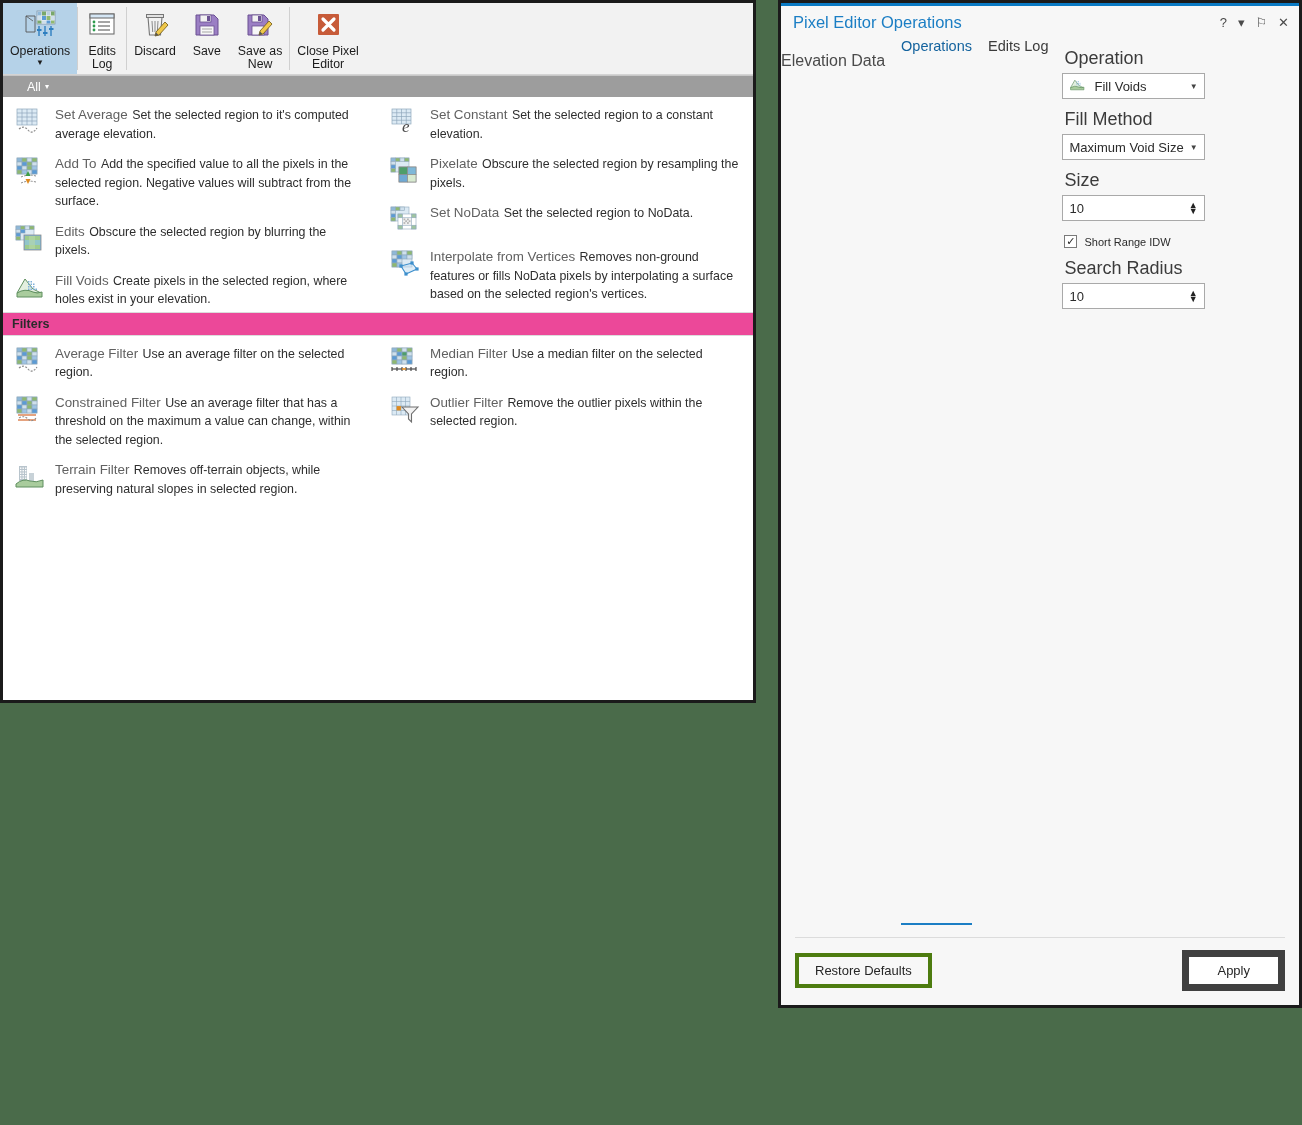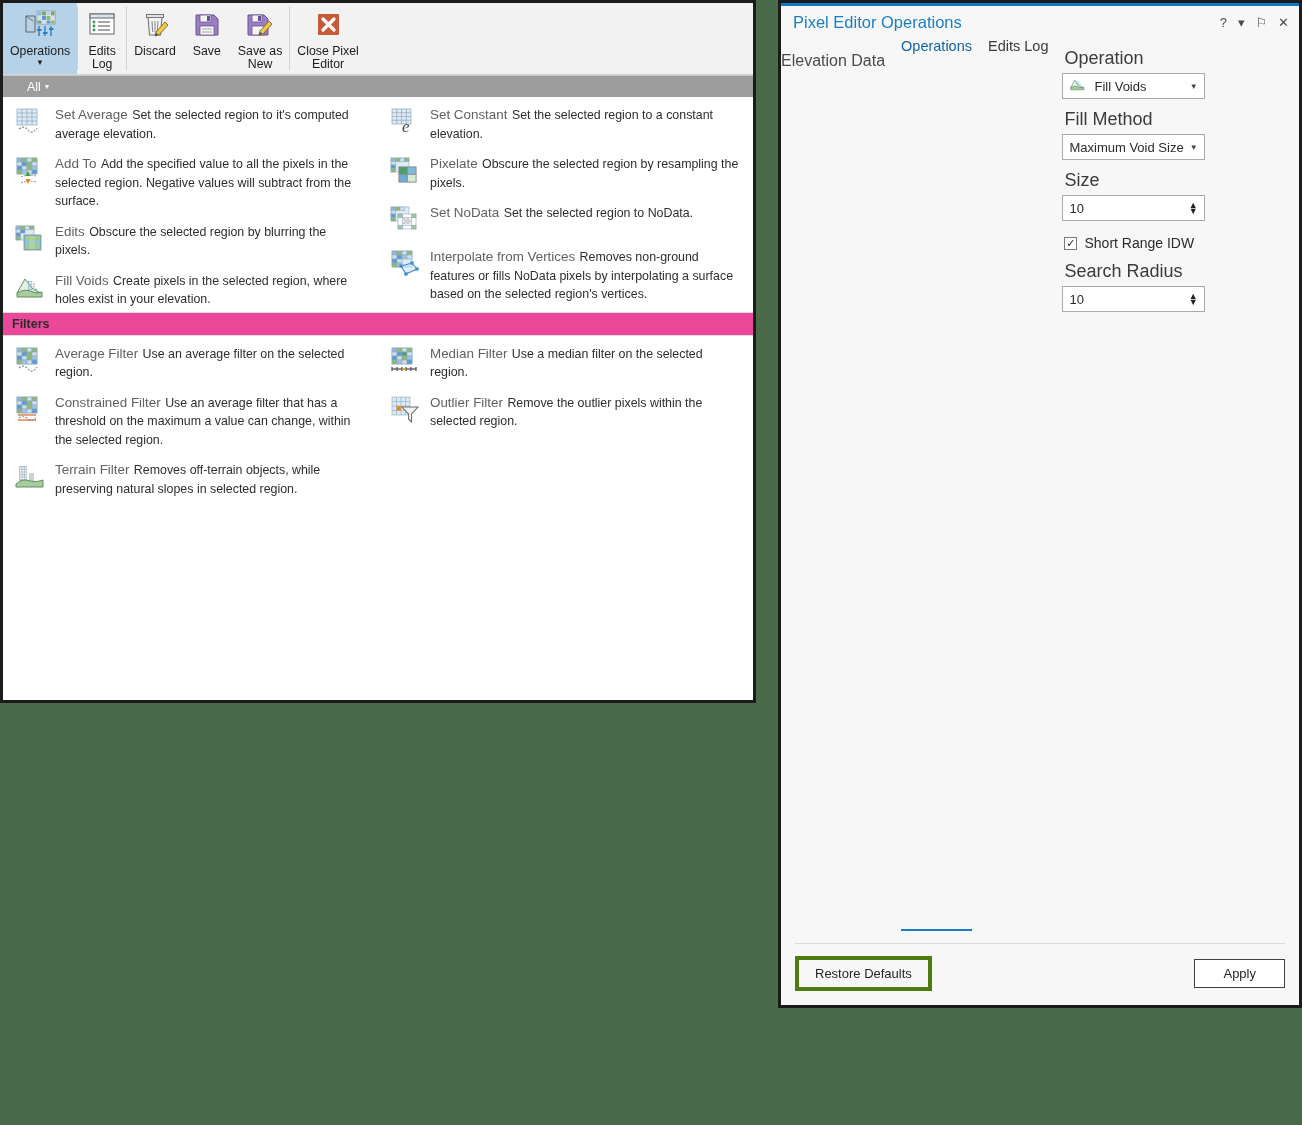--- a/index.html
+++ b/index.html
@@ -144,32 +144,32 @@
   .spin {
     display:flex; flex-direction:column; justify-content:center;
     line-height: 6px; font-size: 9px; color:#222; padding-left: 4px;
   }
   .chkrow { display:flex; align-items:center; margin: 14px 0 2px 2px; gap:7px; }
   .chkbox {
     width: 13px; height:13px; border:1px solid #7a7a7a; background:#fff;
     display:flex; align-items:center; justify-content:center;
     font-size: 11px; color:#1d1d1d; line-height: 11px;
   }
-  .chklabel { font-size: 14px; color:#2b2b2b; }
+  .chklabel { font-size: 11px; color:#2b2b2b; }
 
   .pane-footer {
     flex: 0 0 auto; border-top: 1px solid #dcdcdc;
     margin: 0 14px; padding: 12px 0 14px 0;
     display:flex; justify-content: space-between; align-items:center;
   }
   .btn {
     font-size: 13px; color: #262626; background:#f7f7f7;
     border:4px solid #4d7c0f; padding: 6px 16px; cursor:default;
   }
-  .btn.primary { border: 1px solid #404040; background:#ffffff; padding: 6px 28px; }
+  .btn.primary { border: 7px solid #404040; background:#ffffff; padding: 6px 28px; }
 </style>
 </head>
 <body>
 
 <div id="gallery">
 
   <div class="ribbon">
 
     <div class="ribbon-btn selected">
       <span class="glyph">

